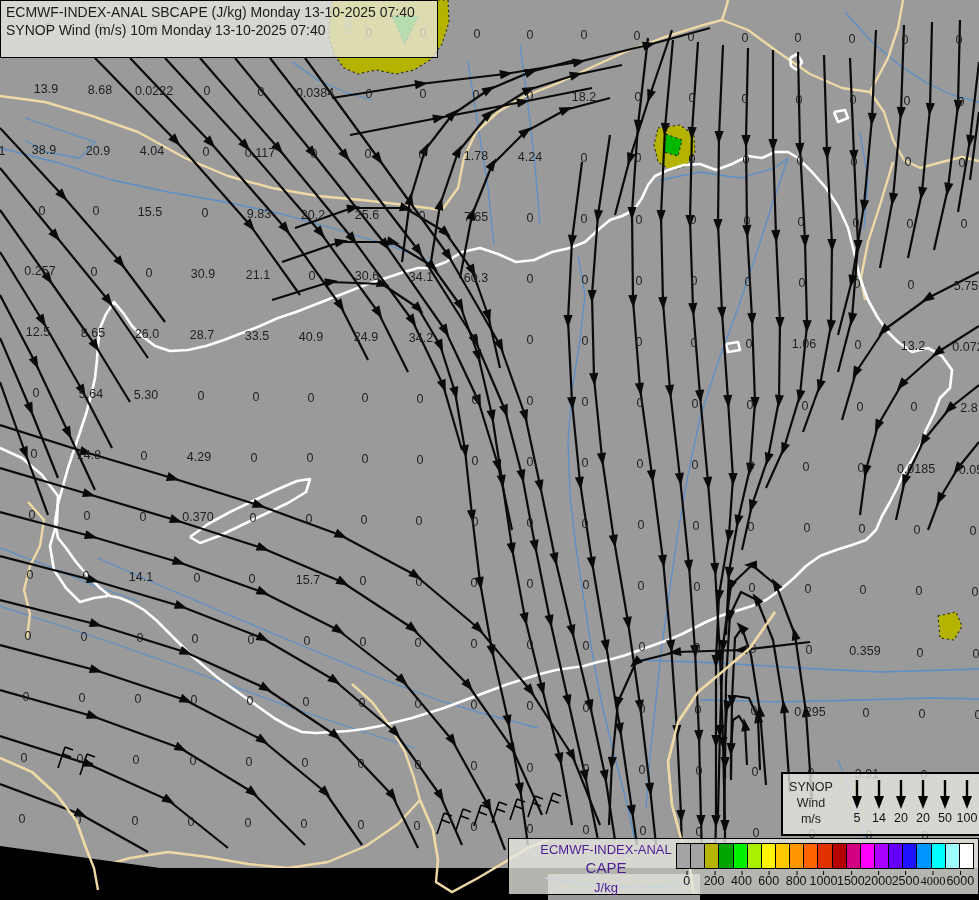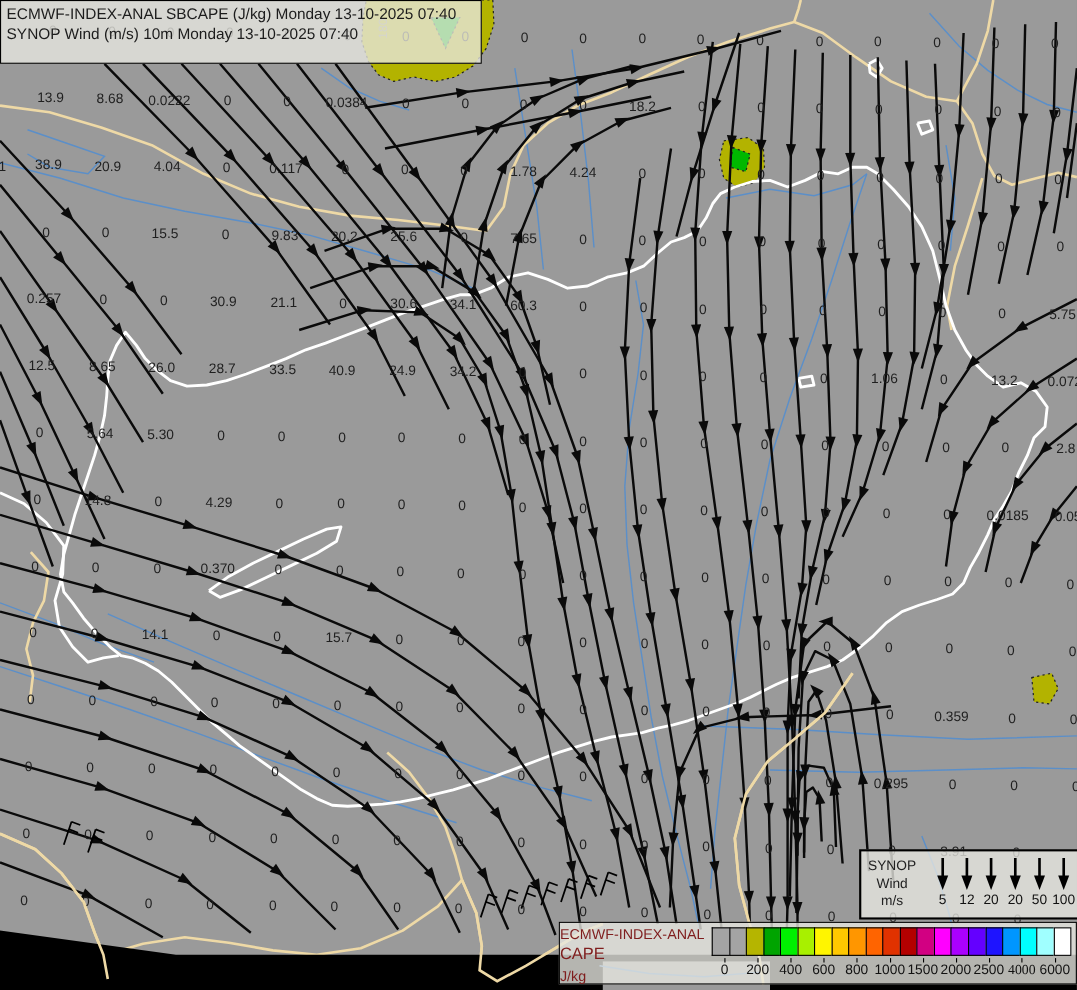--- a/index.html
+++ b/index.html
@@ -12,21 +12,21 @@
              padding:2px 0 4px 5px;}
   #title-box .tl{font-size:14px;line-height:18px;color:#1c1c1c;white-space:nowrap;}
   #synop-box{left:781px;top:772px;width:222px;height:64px;display:flex;}
   #synop-left{width:56px;text-align:center;font-size:12.5px;color:#222;
               padding-top:5px;line-height:16px;}
   #synop-right{flex:1;position:relative;}
   .syn-col{position:absolute;top:4px;width:24px;text-align:center;}
   .syn-col svg{display:block;margin:0 auto;}
   .syn-num{font-size:12.5px;color:#111;margin-top:1px;}
   #cape-box{left:508px;top:838px;width:471px;height:57px;border-width:1px;display:flex;}
-  #cape-left{width:136px;color:#7f1d1d;}
+  #cape-left{width:136px;text-align:center;color:#4c1d95;padding-left:29px;}
   #cape-left .c1{font-size:13px;margin-top:3px;}
   #cape-left .c2{font-size:15px;margin-top:2px;}
   #cape-left .c3{font-size:13px;margin-top:4px;}
   #cape-right{flex:1;position:relative;}
   #cape-bar{position:absolute;left:2px;top:4px;right:4px;height:26px;display:flex;}
   .cape-cell{flex:1;border:1px solid #000;border-right-width:0;}
   .cape-cell:last-child{border-right-width:1px;}
   #cape-ticks{position:absolute;left:2px;top:32px;right:4px;height:18px;}
   .cape-tick{position:absolute;transform:translateX(-50%);font-size:12.5px;color:#111;
              white-space:nowrap;top:3px;}
@@ -698,21 +698,21 @@
             <line x1="7" y1="2" x2="7" y2="22" stroke="#000" stroke-width="2.4"></line>
             <polygon points="2,18 12,18 7,31" fill="#000"></polygon>
           </svg>
           <div class="syn-num">5</div>
         </div>
         <div class="syn-col" style="left: 28px;">
           <svg width="14" height="32" viewBox="0 0 14 32">
             <line x1="7" y1="2" x2="7" y2="22" stroke="#000" stroke-width="2.4"></line>
             <polygon points="2,18 12,18 7,31" fill="#000"></polygon>
           </svg>
-          <div class="syn-num">12</div>
+          <div class="syn-num">14</div>
         </div>
         <div class="syn-col" style="left: 50px;">
           <svg width="14" height="32" viewBox="0 0 14 32">
             <line x1="7" y1="2" x2="7" y2="22" stroke="#000" stroke-width="2.4"></line>
             <polygon points="2,18 12,18 7,31" fill="#000"></polygon>
           </svg>
           <div class="syn-num">20</div>
         </div>
         <div class="syn-col" style="left: 72px;">
           <svg width="14" height="32" viewBox="0 0 14 32">

